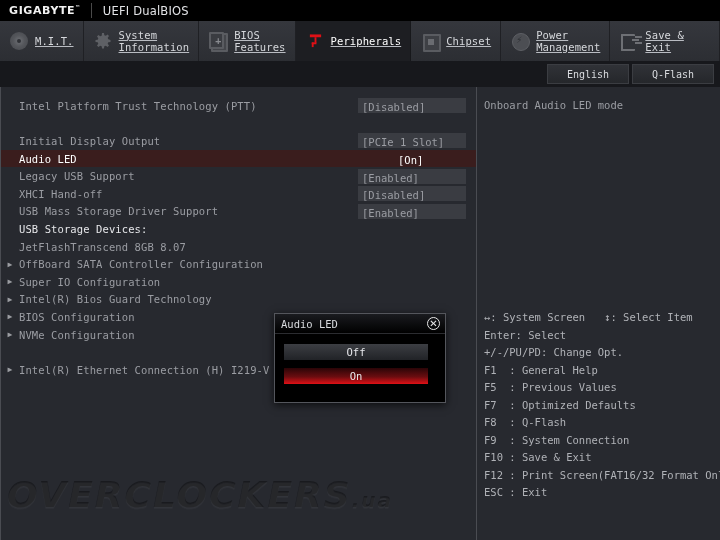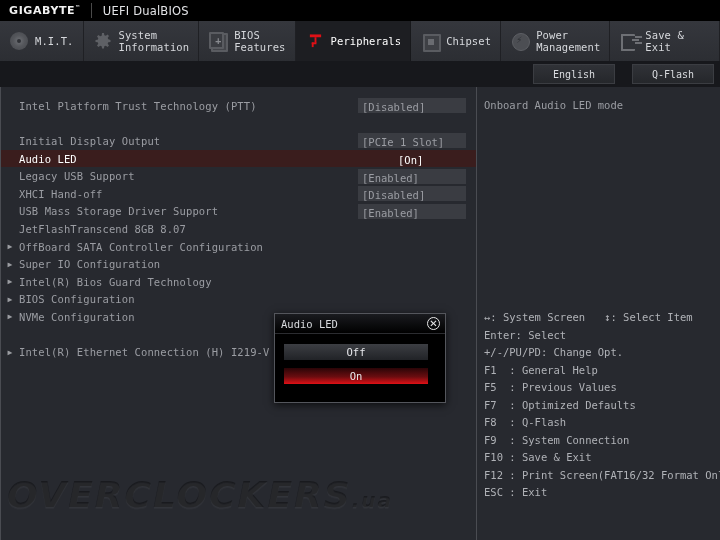--- a/index.html
+++ b/index.html
@@ -51,20 +51,21 @@
     letter-spacing: 0.2px;
   }
 
   
   .tabbar {
     position: absolute; left: 0; top: 21px;
     width: 720px; height: 40px;
     background: #2f3136;
     display: flex;
     border-bottom: 7px solid #ec4899;
+    text-decoration: underline;
   }
   .tab {
     position: relative;
     display: flex; align-items: center;
     gap: 6px;
     padding: 0 9px;
     border-right: 1px solid #1f2024;
     background: linear-gradient(180deg,#35373d 0%, #2c2e33 100%);
     cursor: default;
   }
@@ -147,21 +148,21 @@
   .ico-periph {
     position: absolute; left: 3px; top: 2px; width: 15px; height: 16px;
   }
 
   
   .langbar {
     position: absolute; left: 0; top: 61px;
     width: 720px; height: 26px;
     background: #17181c;
     display: flex; justify-content: flex-end; align-items: center;
-    gap: 17px; padding-right: 6px;
+    gap: 3px; padding-right: 6px;
     box-sizing: border-box;
   }
   .langbtn {
     width: 80px; height: 18px;
     background: linear-gradient(180deg,#303237 0%,#25272b 100%);
     border: 1px solid #3b3d42;
     display: flex; align-items: center; justify-content: center;
     font-size: 10px; color: #d9dbdf;
     cursor: default;
   }
@@ -421,20 +422,24 @@
             <div class="valbox">
               <span>[Disabled]</span>
             </div>
           </div>
           <div class="row">
             <div class="arrow none">▶</div>
             <div class="label">USB Mass Storage Driver Support</div>
             <div class="valbox">
               <span>[Enabled]</span>
             </div>
+          </div>
+          <div class="row bright noval">
+            <div class="arrow none">▶</div>
+            <div class="label">USB Storage Devices:</div>
           </div>
           <div class="row noval">
             <div class="arrow none">▶</div>
             <div class="label">JetFlashTranscend 8GB 8.07</div>
           </div>
           <div class="row noval">
             <div class="arrow">▶</div>
             <div class="label">OffBoard SATA Controller Configuration</div>
           </div>
           <div class="row noval">

